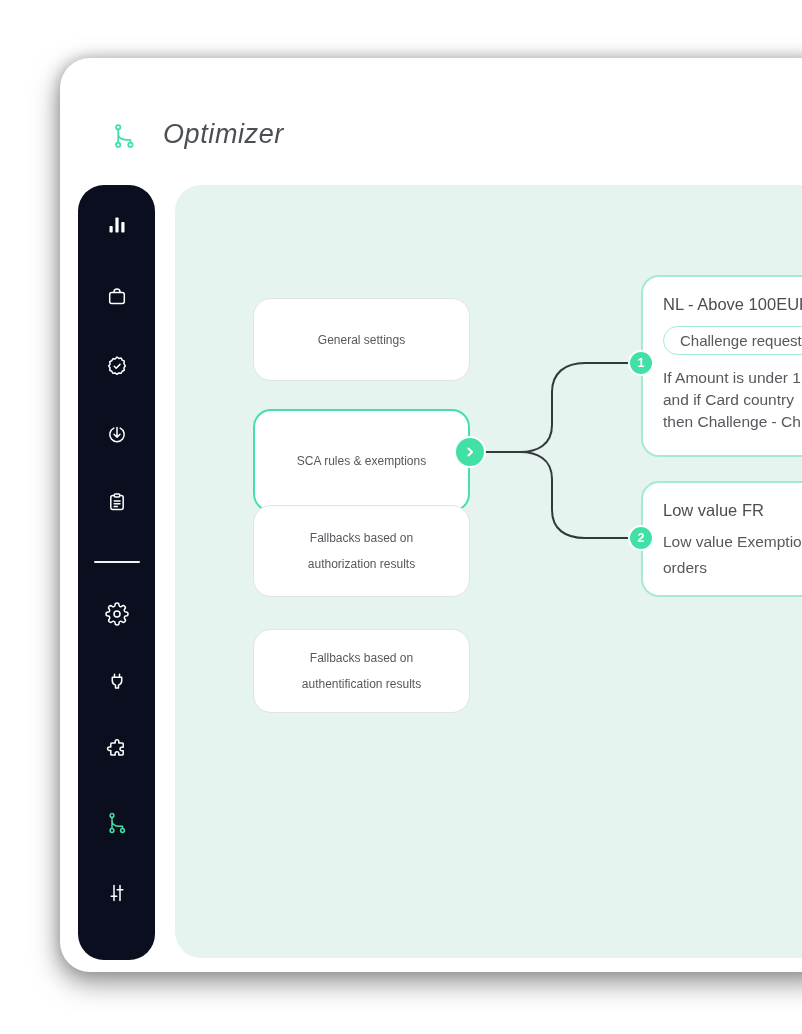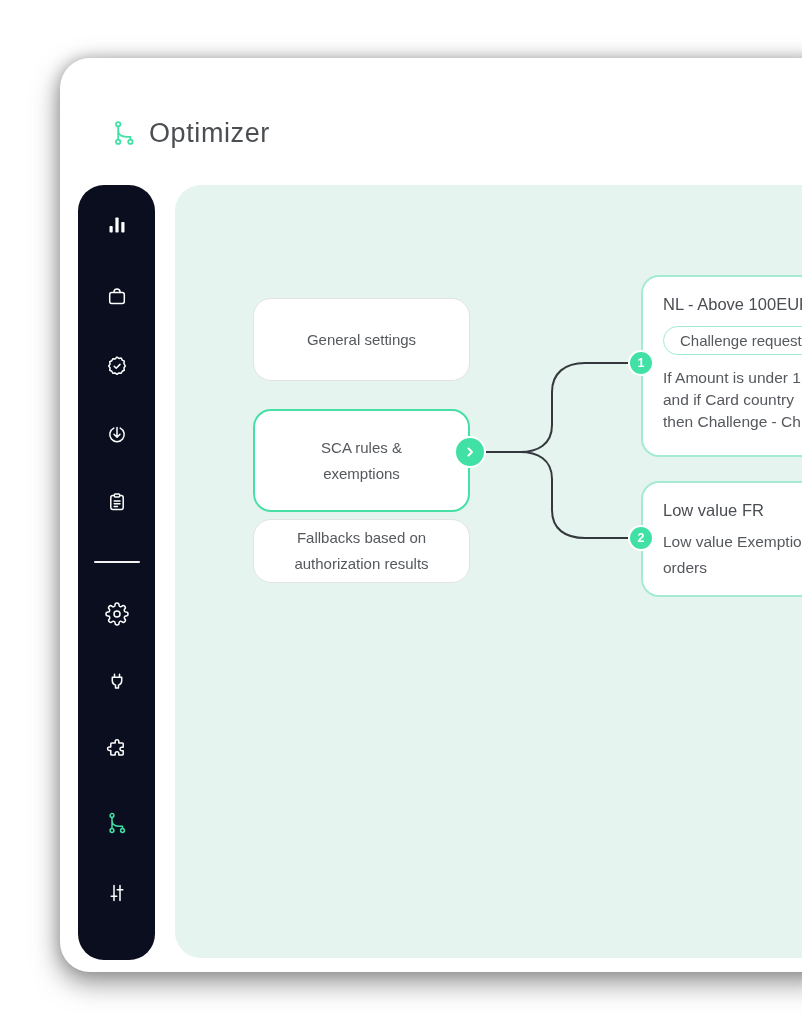--- a/index.html
+++ b/index.html
@@ -5,45 +5,45 @@
   * { margin:0; padding:0; box-sizing:border-box; }
   html,body { width:802px; height:1034px; overflow:hidden; background:#ffffff;
     font-family:"Liberation Sans", sans-serif; }
 
   .window { position:absolute; left:60px; top:58px; width:780px; height:914px;
     background:#ffffff; border-radius:30px;
     box-shadow:0 10px 26px 2px rgba(92,92,92,.60), 0 0 14px rgba(92,92,92,.38); }
 
   
   .app-header { position:absolute; left:50px; top:58px; height:34px;
-    display:flex; align-items:center; gap:11px; }
+    display:flex; align-items:flex-end; gap:25px;font-style:italic; }
   .app-title { font-size:27px; color:#4b4e52; letter-spacing:.6px; }
 
   
   .sidebar { position:absolute; left:18px; top:127px; width:77px; height:775px;
     background:#0a0e1e; border-radius:26px; }
   .nav-btn { position:absolute; left:50%; transform:translateX(-50%);
     width:40px; height:32px; background:transparent; border:none; cursor:pointer;
     display:flex; align-items:center; justify-content:center; }
   .nav-divider { position:absolute; left:50%; transform:translateX(-50%); top:376px;
     width:46px; height:2px; background:#f2f2f2; border-radius:1px; }
 
   
   .canvas { position:absolute; left:115px; top:127px; width:665px; height:773px;
     background:#e5f4ee; border-radius:26px; }
 
   
   .menu-card { position:absolute; left:78px; width:217px; background:#fff;
-    border:1px solid #e2e3e3; border-radius:18px; color:#55585d; font-size:15px;
+    border:1px solid #e2e3e3; border-radius:18px; color:#55585d; font-size:12px;
     line-height:26px; display:flex; align-items:center; justify-content:center;
     text-align:center; padding:0 26px; cursor:pointer; }
   .menu-card.selected { border:2px solid #45e0a6; }
   .mc1 { top:113px; height:83px; }
   .mc2 { top:224px; height:103px; }
-  .mc3 { top:334px; height:64px;justify-content:center; }
+  .mc3 { top:320px; height:92px;justify-content:center; }
   .mc4 { top:444px; height:84px; }
 
   
   .connector { position:absolute; left:0; top:0; width:665px; height:773px; pointer-events:none; }
 
   
   .expand-btn { position:absolute; left:279px; top:251px; width:32px; height:32px;
     border-radius:50%; background:#41e1a6; border:2px solid #ffffff; cursor:pointer;
     display:flex; align-items:center; justify-content:center; }
 
@@ -160,20 +160,23 @@
 
     <div class="menu-card mc1">
       <span>General settings</span>
     </div>
     <div class="menu-card mc2 selected">
       <span>SCA rules &amp; exemptions</span>
     </div>
     <div class="menu-card mc3">
       <span>Fallbacks based on authorization results</span>
     </div>
+    <div class="menu-card mc4">
+      <span>Fallbacks based on authentification results</span>
+    </div>
 
     <button class="expand-btn">
       <svg class="ic" width="12" height="12" viewBox="0 0 12 12" fill="none" stroke="#ffffff" stroke-width="2" stroke-linecap="round" stroke-linejoin="round">
         <path d="M4.5 2.5 L8 6 L4.5 9.5"></path>
       </svg>
     </button>
 
     <div class="flow-card fcA">
       <div class="flow-title">NL - Above 100EUR</div>
       <div class="tag-pill">Challenge request</div>

